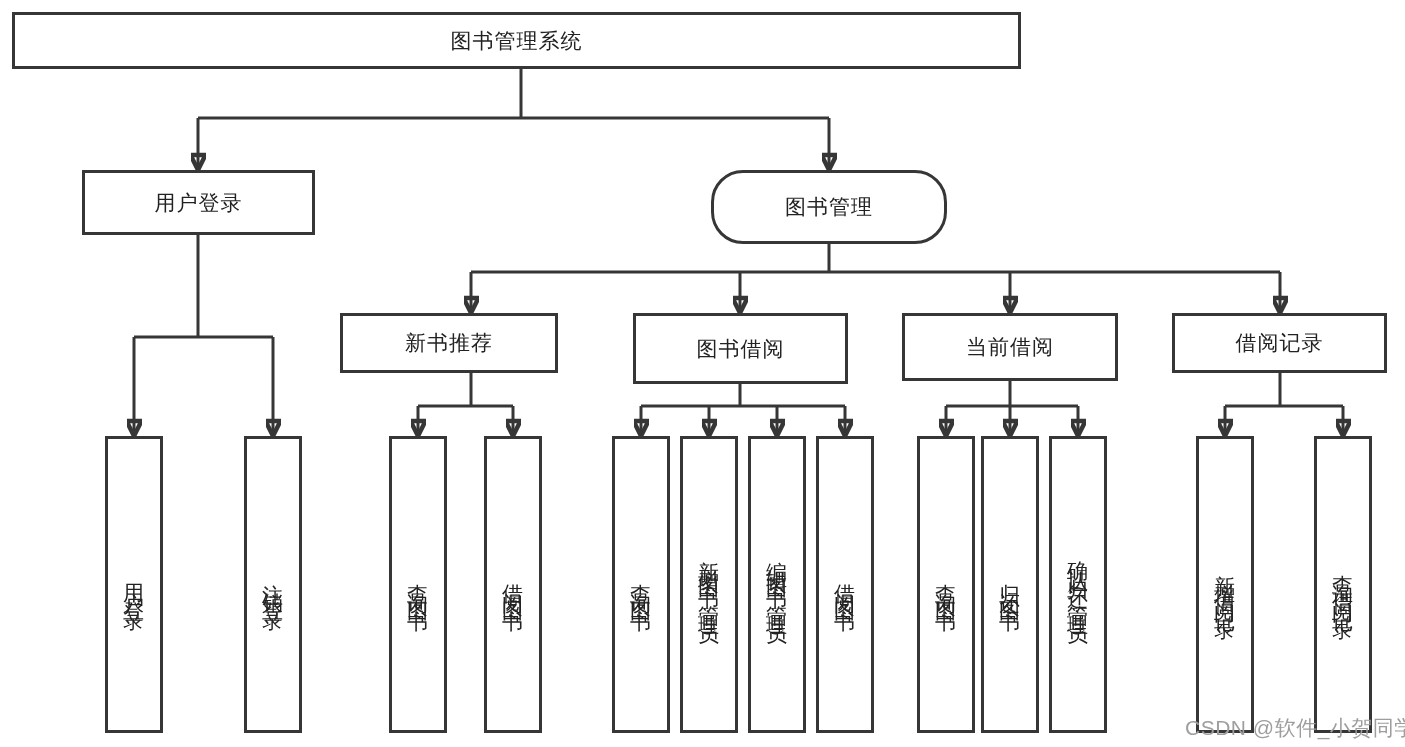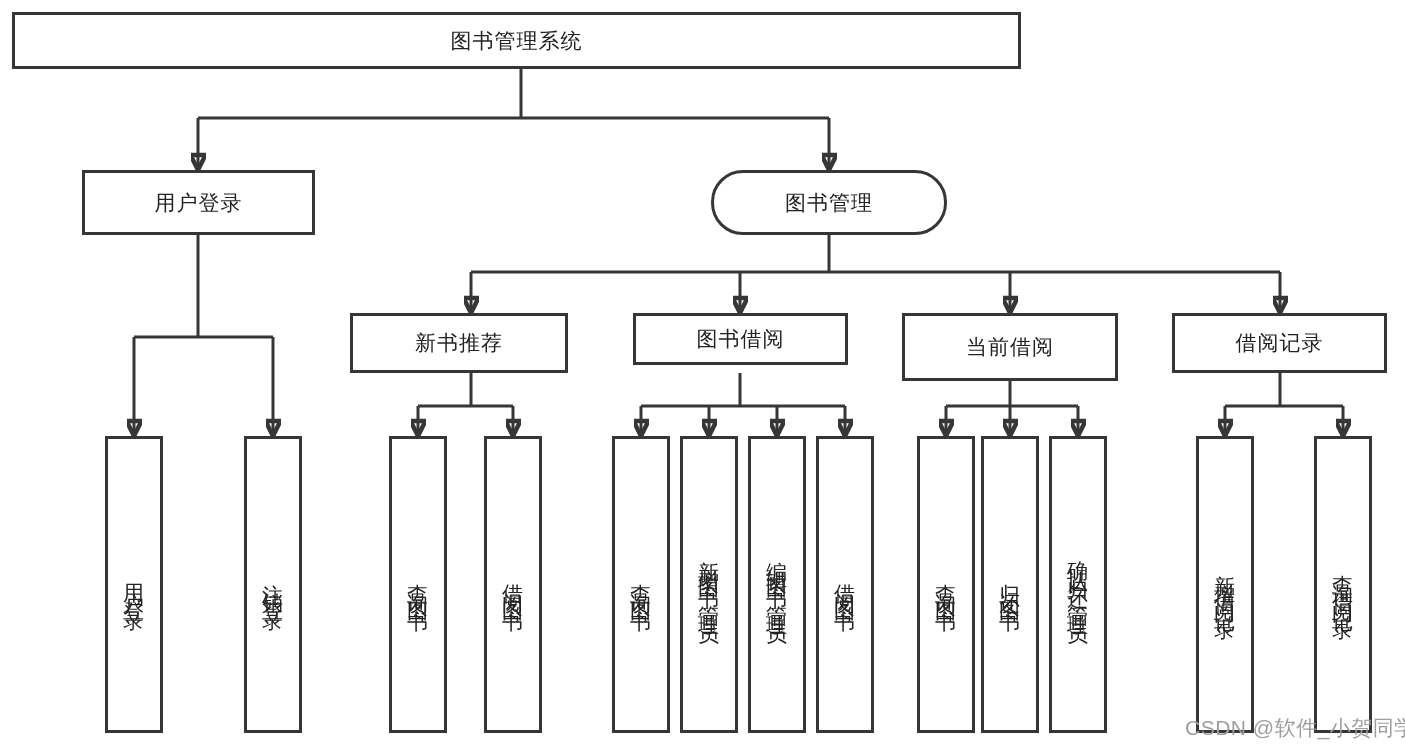--- a/index.html
+++ b/index.html
@@ -102,24 +102,24 @@
     <line x1="1078" y1="406" x2="1078" y2="436" marker-end="url(#arrow)"></line>
 
     <path d="M1280 373 V406 M1225 406 H1343"></path>
     <line x1="1225" y1="406" x2="1225" y2="436" marker-end="url(#arrow)"></line>
     <line x1="1343" y1="406" x2="1343" y2="436" marker-end="url(#arrow)"></line>
   </svg>
 
   <div class="node" style="left:12px;top:12px;width:1009px;height:57px;text-align:right;">图书管理系统</div>
 
   <div class="node" style="left:82px;top:170px;width:233px;height:65px;">用户登录</div>
-  <div class="node" style="left:711px;top:170px;width:236px;height:65px;border-radius:32px;">图书管理</div>
+  <div class="node" style="left:711px;top:170px;width:236px;height:74px;border-radius:32px;">图书管理</div>
 
-  <div class="node" style="left:350px;top:313px;width:218px;height:60px;">新书推荐</div>
-  <div class="node" style="left:633px;top:313px;width:215px;height:52px;">图书借阅</div>
+  <div class="node" style="left:340px;top:313px;width:218px;height:60px;">新书推荐</div>
+  <div class="node" style="left:633px;top:313px;width:215px;height:71px;">图书借阅</div>
   <div class="node" style="left:902px;top:313px;width:216px;height:68px;">当前借阅</div>
   <div class="node" style="left:1172px;top:313px;width:215px;height:60px;">借阅记录</div>
 
   <div class="leaf" style="left:105px;">
     <span class="v-text">用户登录</span>
     </div>
   <div class="leaf" style="left:244px;">
     <span class="v-text">注销登录</span>
     </div>
   <div class="leaf" style="left:389px;">

